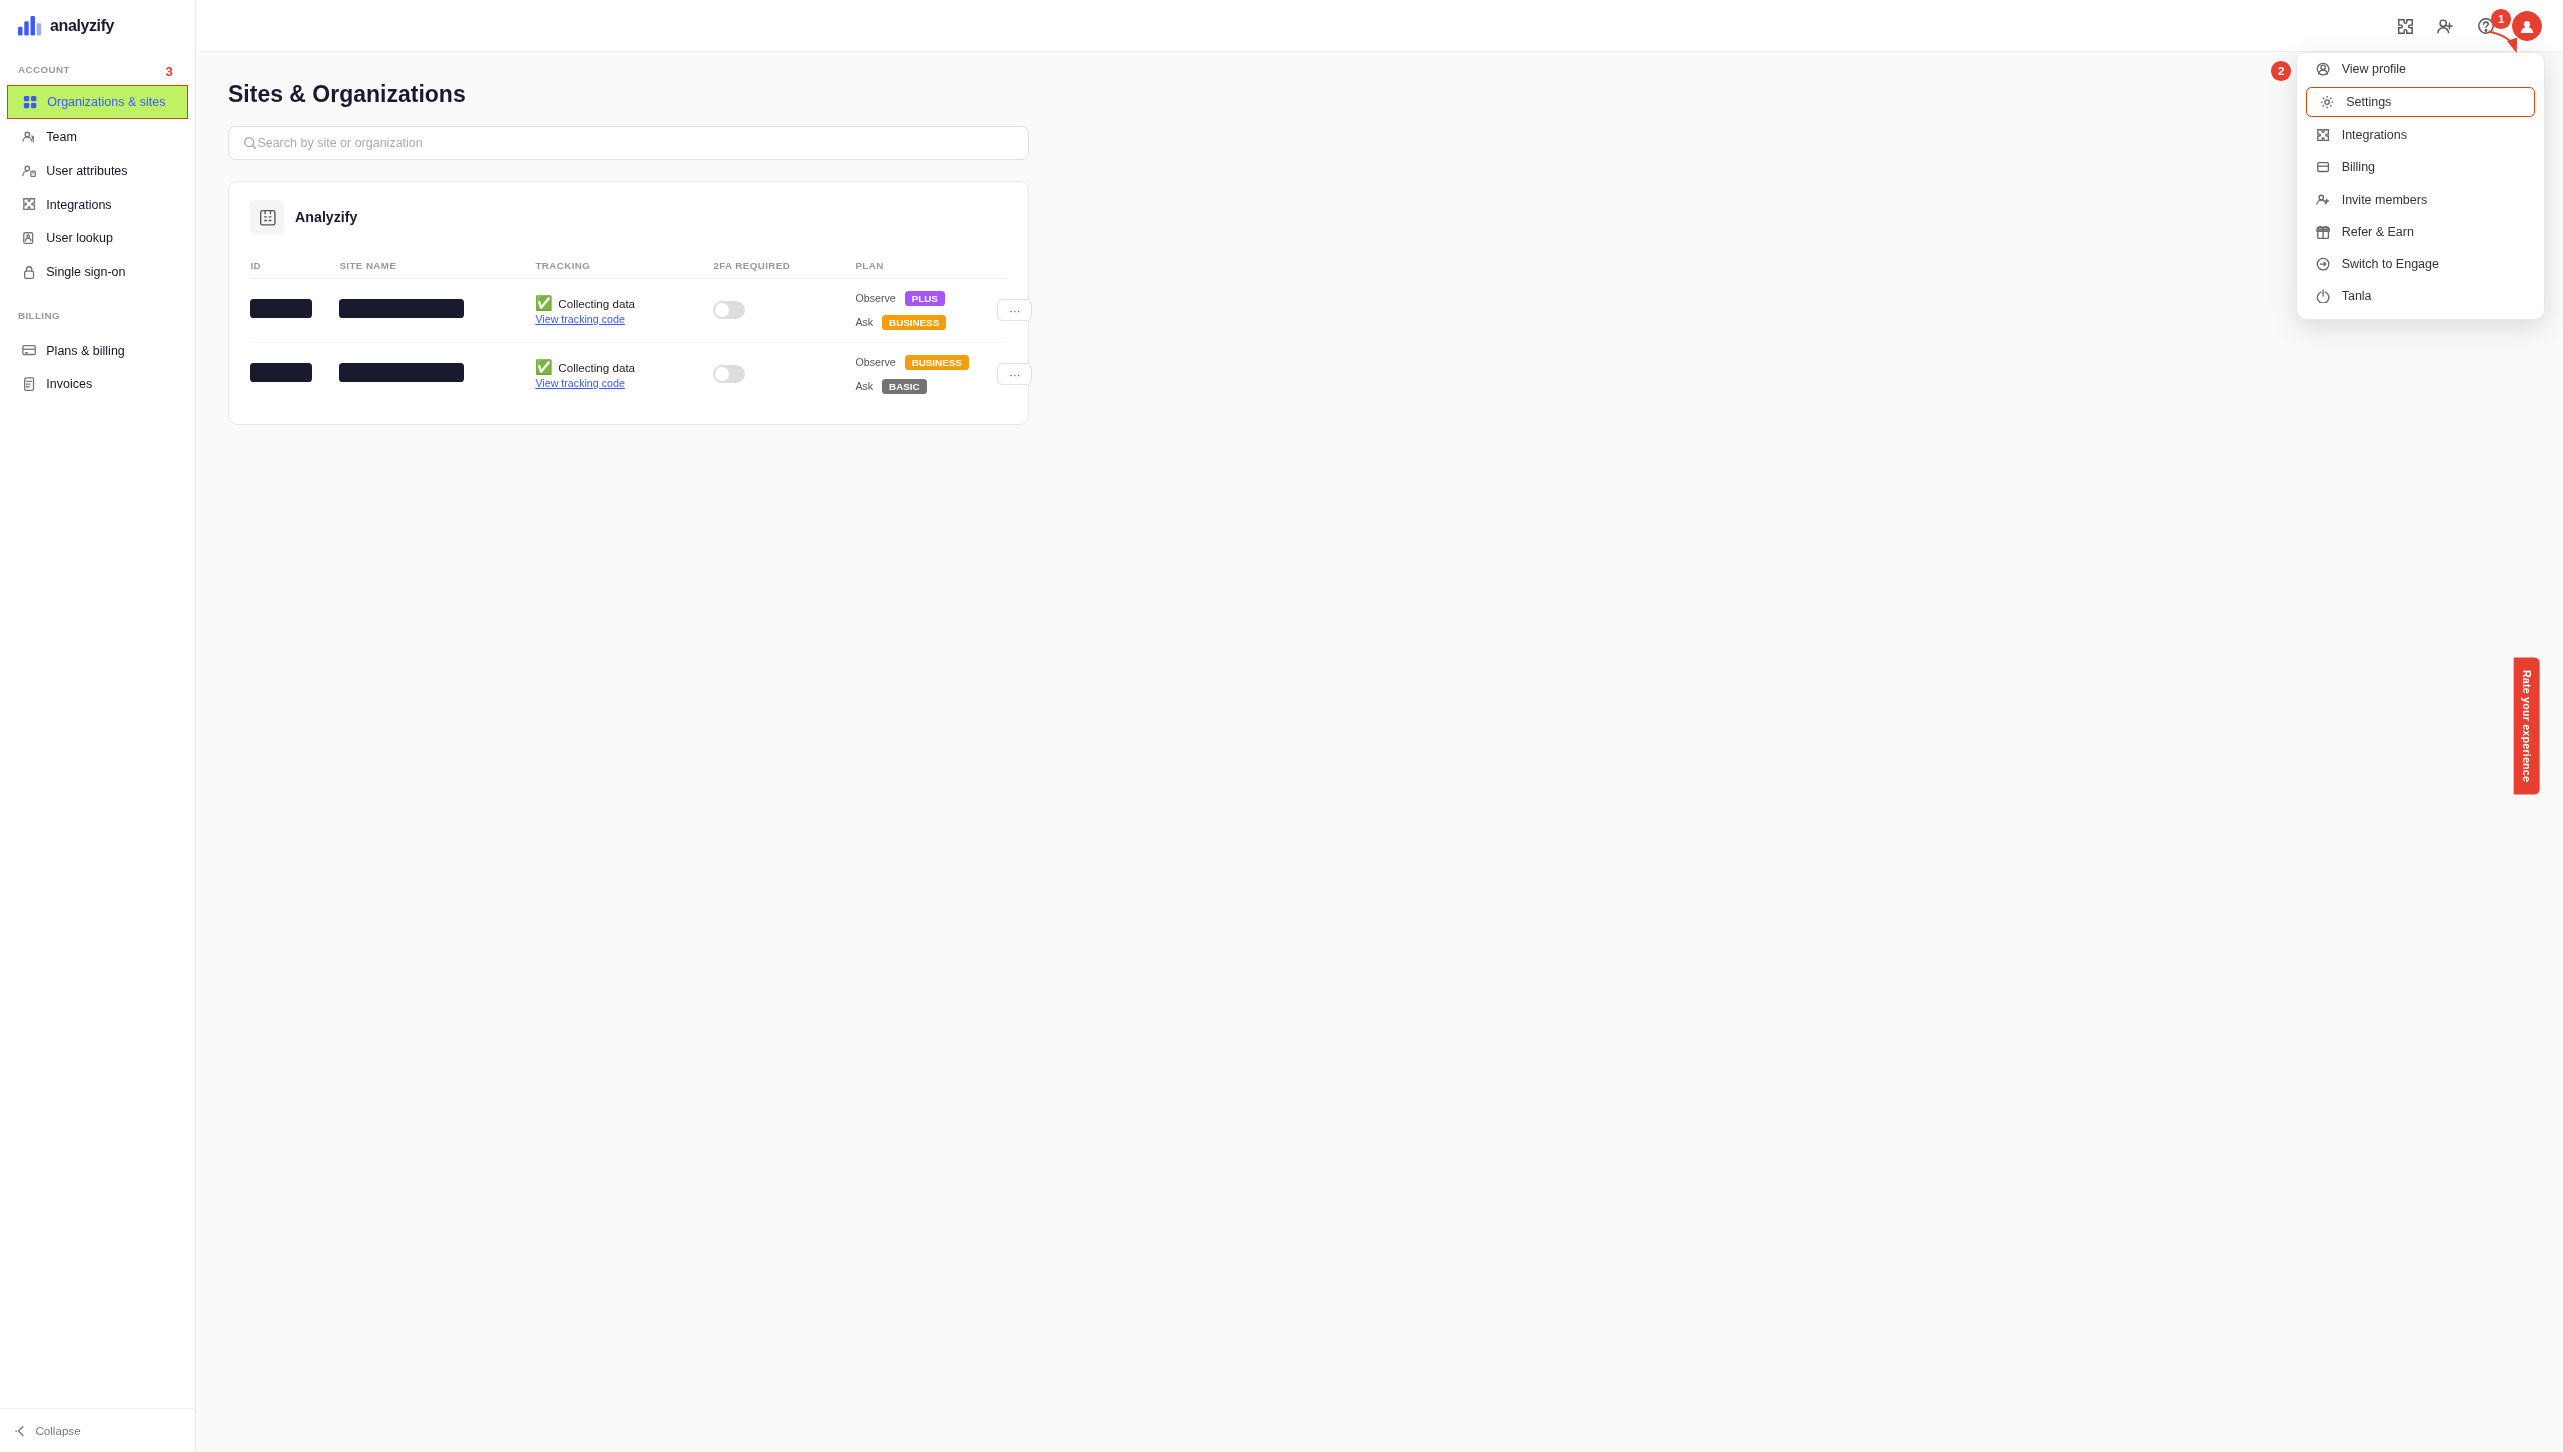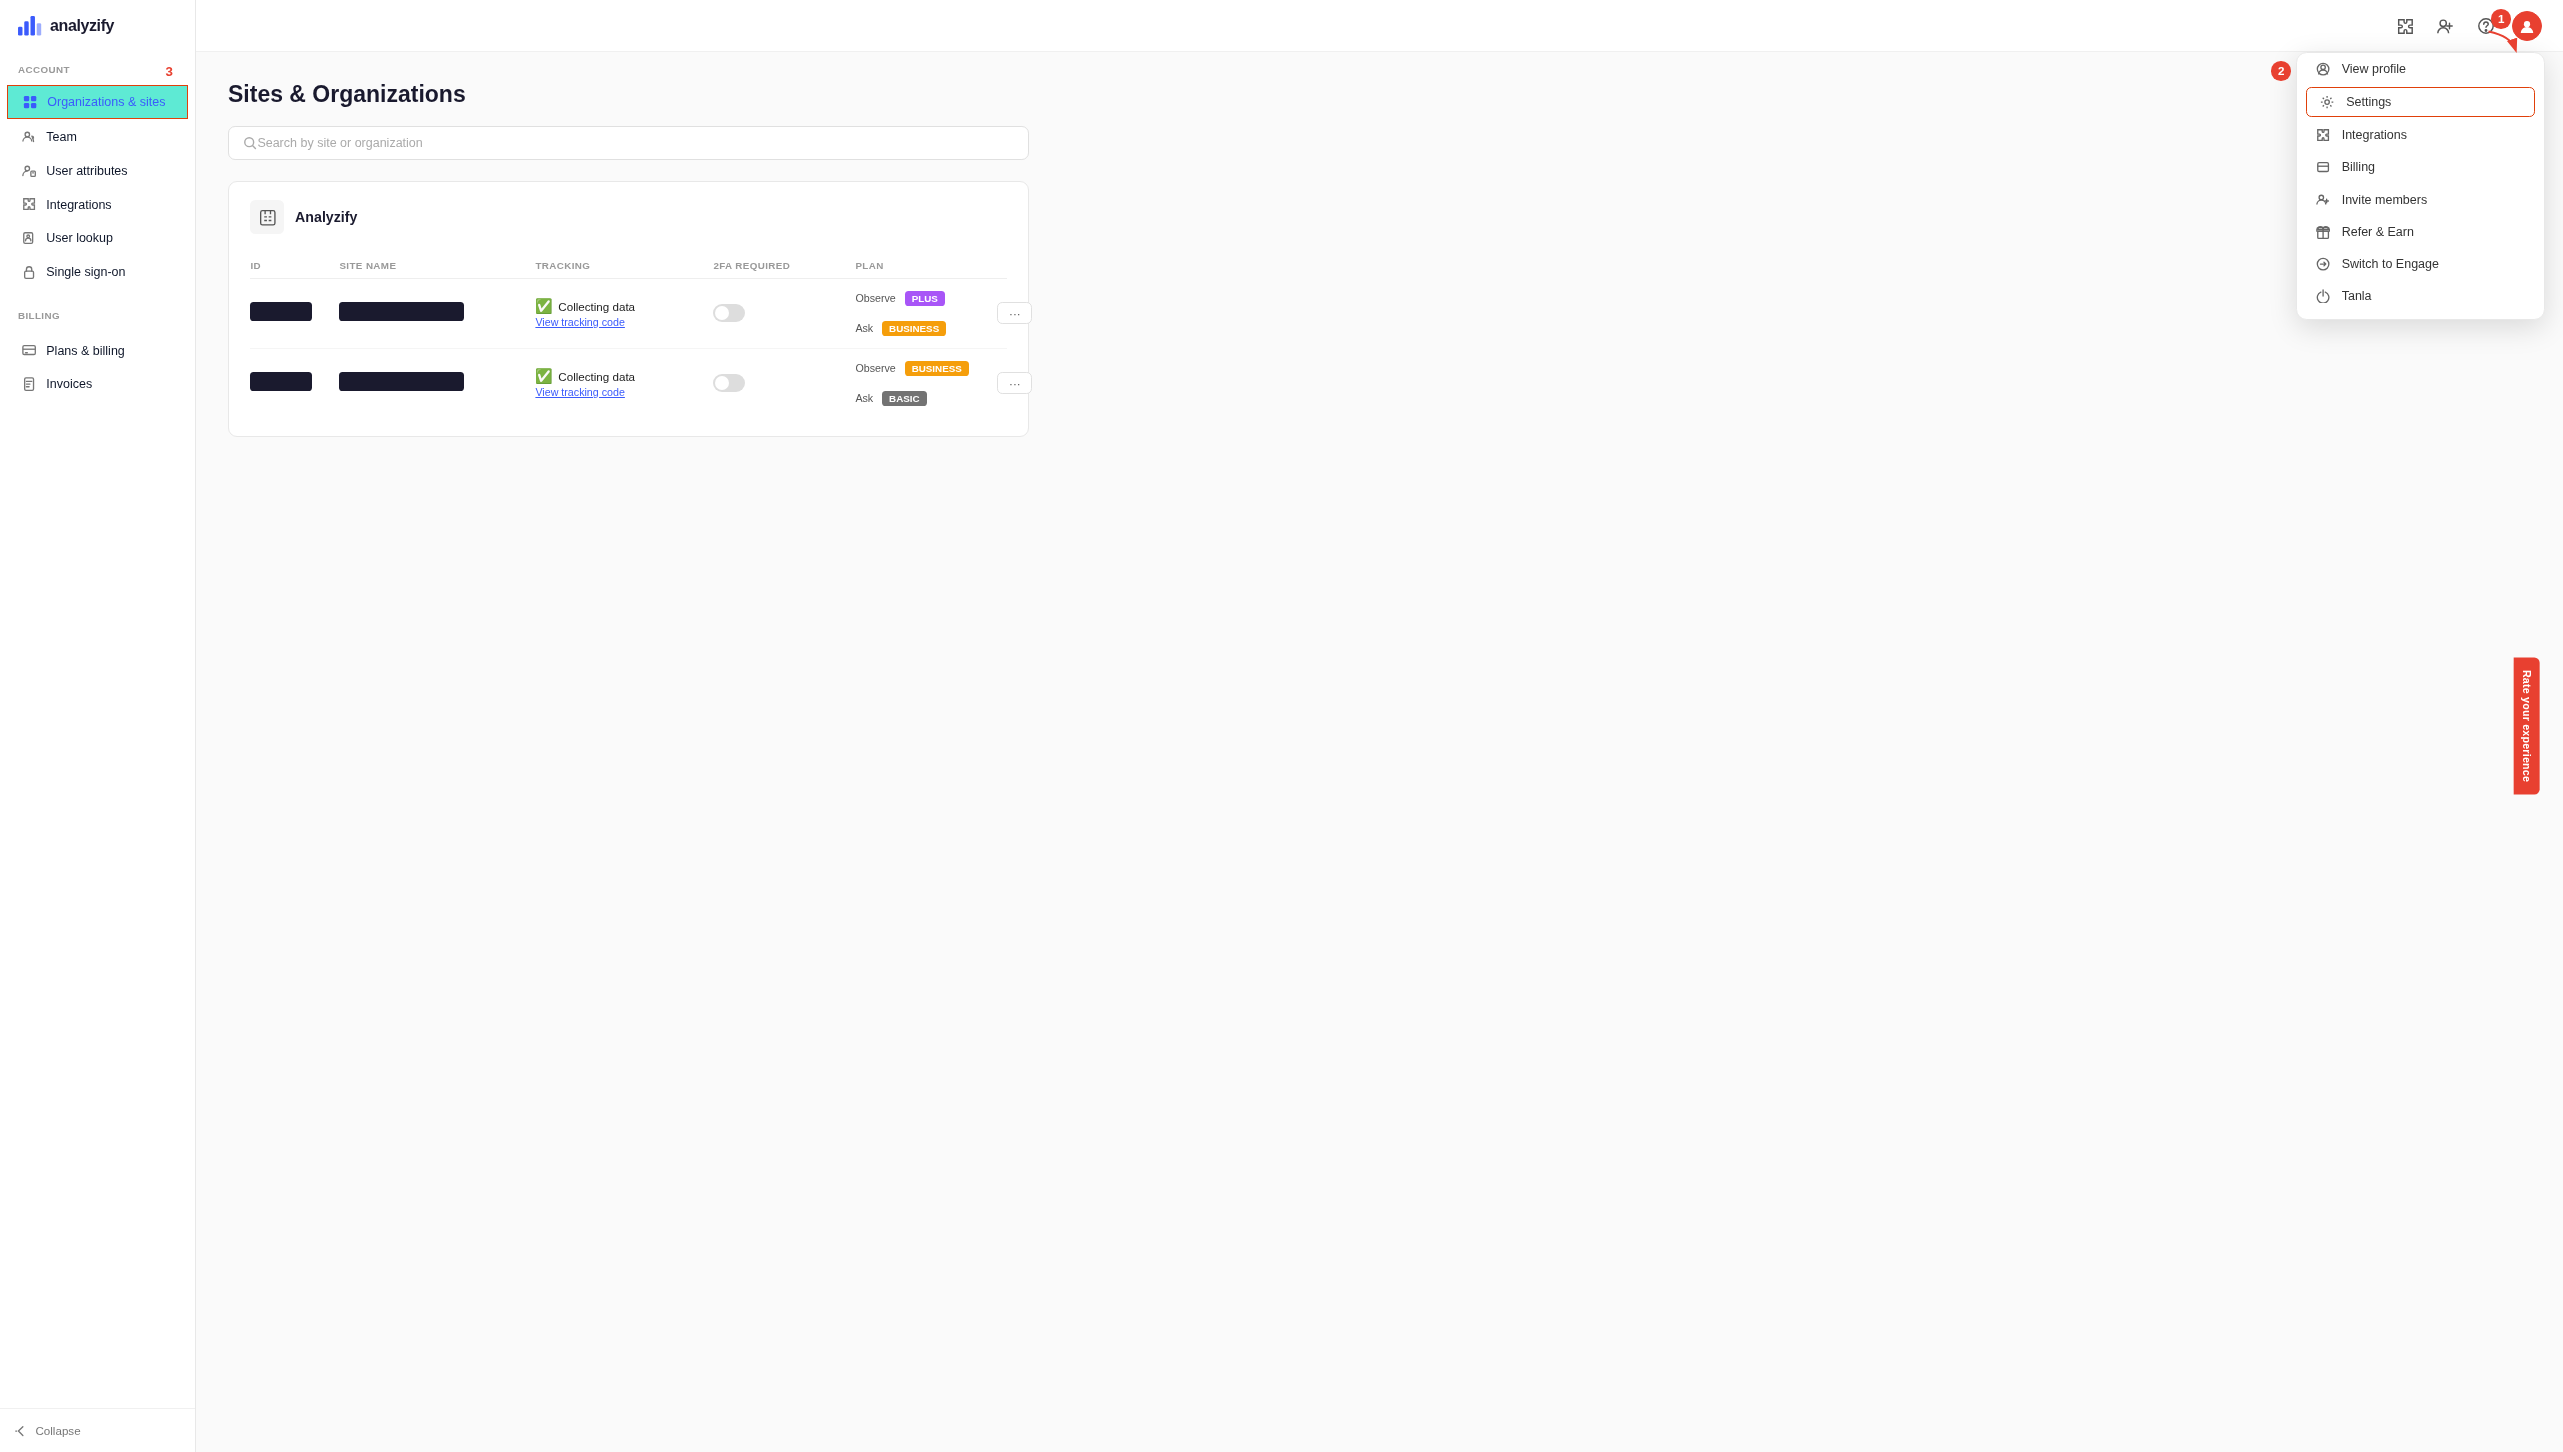--- a/index.html
+++ b/index.html
@@ -38,21 +38,21 @@
       padding: 8px 14.2px;
       cursor: pointer;
       border-radius: 5.3px;
       margin: 0.9px 7.1px;
       color: #0f172a;
       font-size: 12.5px;
       font-weight: 500;
       transition: background 0.15s;
     }
     .sidebar-item.active {
-      background: #5eead4;
+      background: #bef264;
       color: #3b5bfc;
       border: 1.3px solid #e0400a;
       border-radius: 0;
     }
     .sidebar-item.active .item-icon { color: #3b5bfc; }
     .sidebar-item .item-icon { width: 16px; height: 16px; display: flex; align-items: center; justify-content: center; color: #777; }
     .sidebar-divider { margin: 7.1px 0; }
     .sidebar-bottom {
       margin-top: auto;
       padding: 14.2px;
@@ -208,21 +208,21 @@
     }
     .toggle::after {
       content: '';
       position: absolute;
       width: 14.2px; height: 14.2px;
       background: #fff;
       border-radius: 50%;
       top: 1.8px; left: 1.8px;
       transition: left 0.2s;
     }
-    .plan-cell { display: flex; flex-direction: column; gap: 16px; align-items: flex-start; }
+    .plan-cell { display: flex; flex-direction: column; gap: 10px; align-items: flex-start; }
     .plan-label { font-size: 10.7px; color: #555; }
     .plan-badge {
       padding: 1.8px 7.1px;
       border-radius: 3.6px;
       font-size: 9.8px;
       font-weight: 700;
       color: #fff;
     }
     .badge-plus { background: #a855f7; }
     .badge-business { background: #f59e0b; }

